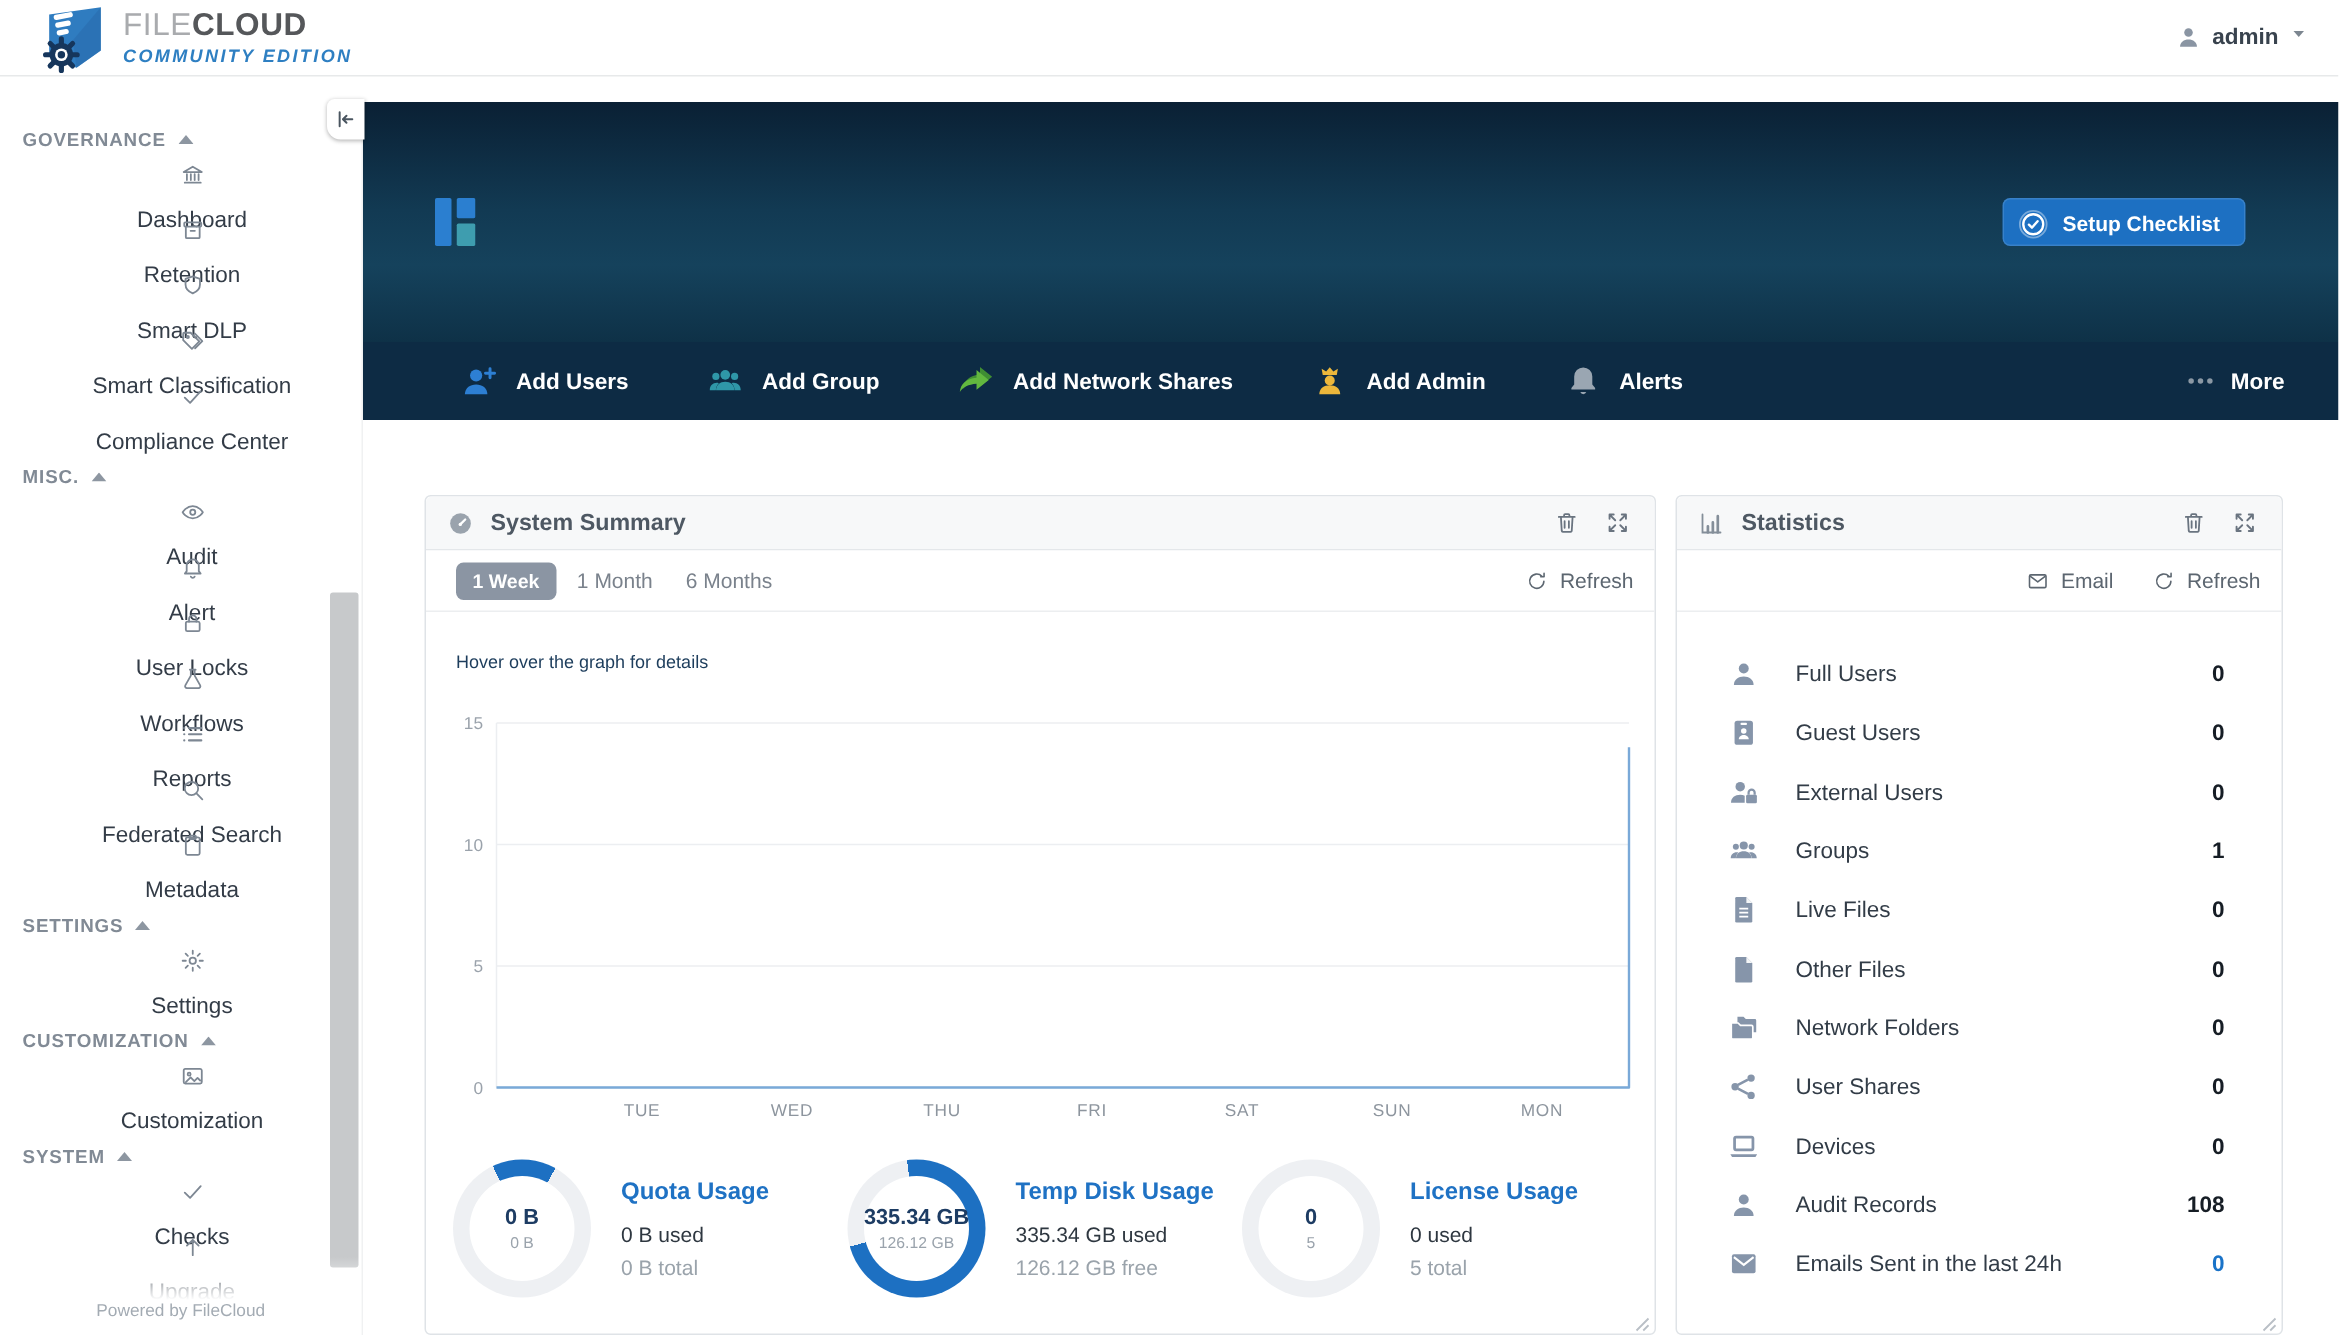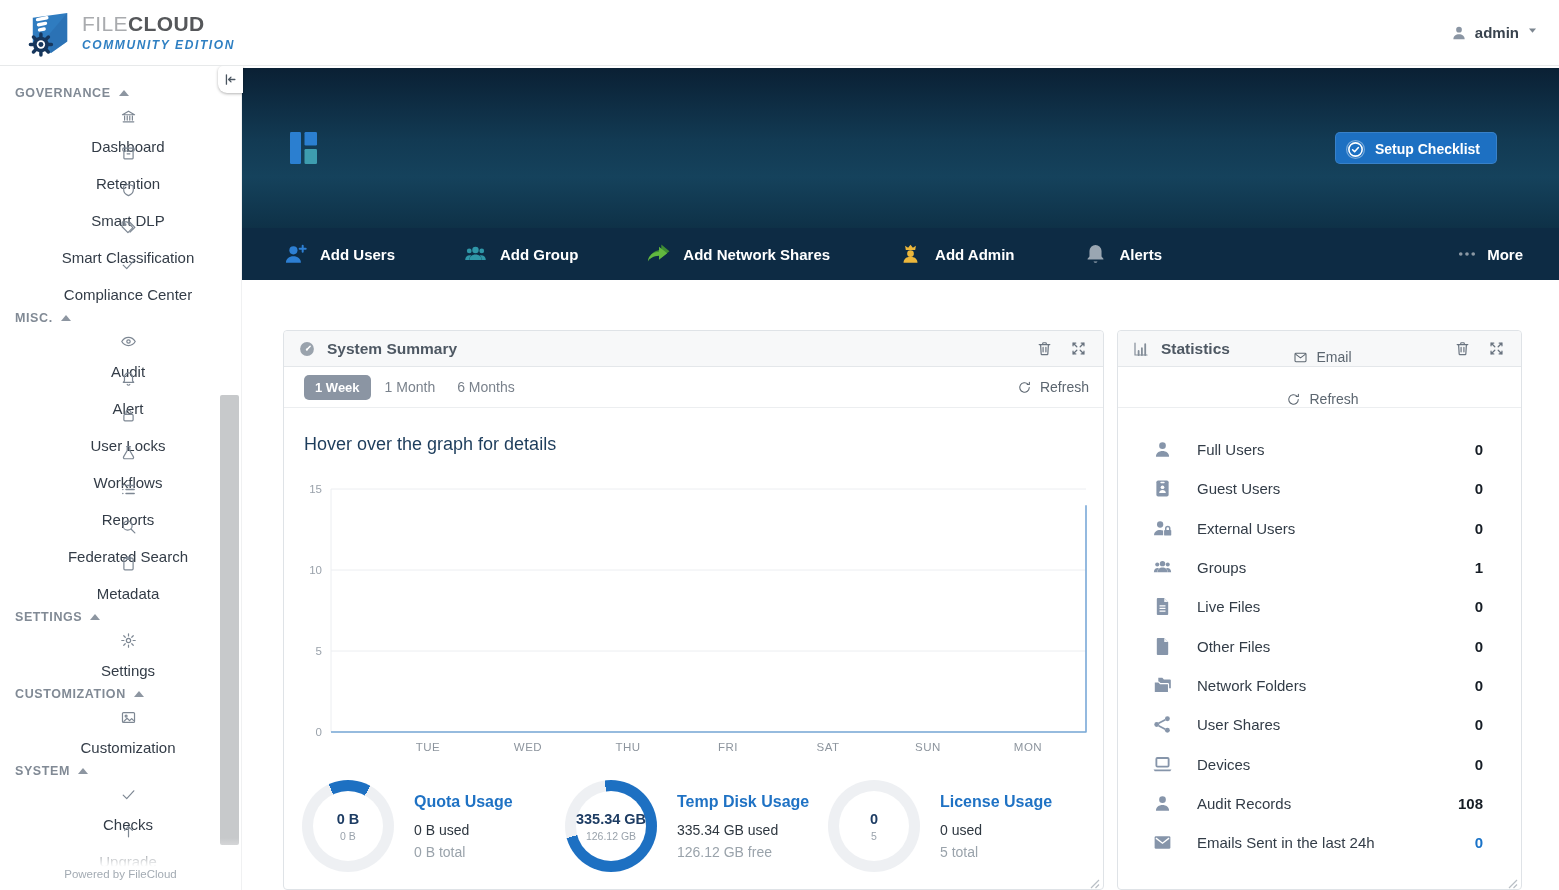--- a/index.html
+++ b/index.html
@@ -2,21 +2,21 @@
 <html><head>
 <meta charset="utf-8">
 <style>
   * { box-sizing: border-box; margin: 0; padding: 0; }
   html,body { width:1559px; height:890px; overflow:hidden; }
   body { font-family:"Liberation Sans","DejaVu Sans",sans-serif; background:#fff; position:relative; }
   .icon { display:inline-flex; align-items:center; justify-content:center; flex:none; }
   .icon svg { display:block; }
 
   
-  .topbar { position:absolute; top:0; left:0; width:1559px; height:66px; background:#fff;
+  .topbar { position:absolute; top:0; left:0; width:1559px; height:51px; background:#fff;
             border-bottom:1px solid #e7e9ea; display:flex; align-items:center;
             justify-content:space-between; padding:0 20px 0 28px; z-index:6; }
   .logo { display:flex; align-items:center; gap:10px; cursor:pointer; }
   .logo-mark svg { width:44px; height:48px; }
   .logo-line1 { font-size:21px; letter-spacing:.4px; line-height:1.05; }
   .logo-file { color:#a9abae; font-weight:400; }
   .logo-cloud { color:#55575a; font-weight:700; }
   .logo-edition { font-size:12px; font-weight:700; color:#2e7fc2; letter-spacing:1.6px; margin-top:2px;font-style:italic; }
   .userbox { display:flex; gap:7px; color:#39434e; font-weight:700; font-size:15px; cursor:pointer; }
   .userbox .icon { color:#8a95a3; }
@@ -50,21 +50,21 @@
   .collapse-tab svg { width:15px; height:15px; }
   .hero-inner { display:flex; align-items:center; height:100%; padding:0 62px 0 48px; }
   .hero-dash-icon svg { width:27px; height:32px; }
   .hero-title { color:#fff; font-size:31px; font-weight:600; margin-left:42px; letter-spacing:.2px; }
   .setup-btn { margin-left:auto; background:#1d70c2; color:#fff; font-weight:700; font-size:14px;
                height:32px; border:none; border-radius:5px; display:flex; align-items:center; gap:9px;
                padding:2px 17px 0 10px; cursor:pointer; font-family:inherit; box-shadow:0 0 0 1px rgba(255,255,255,.12) inset; }
   .setup-btn svg { width:21px; height:21px; }
 
   .actionbar { height:52px; background:#0d2b44; display:flex; align-items:center;
-               padding:0 36px 0 41px; gap:68px; }
+               padding:0 36px 0 65px; gap:52px; }
   .qa-item { display:flex; align-items:center; gap:12px; color:#fff; font-weight:700; font-size:15px; cursor:pointer; }
   .qa-item .icon svg { width:25px; height:25px; }
   .qa-more { margin-left:auto; display:flex; align-items:center; gap:10px; color:#fff;
              font-weight:700; font-size:15px; cursor:pointer; }
   .qa-more .icon { color:#8b98a4; }
   .qa-more .icon svg { width:20px; height:20px; }
 
   .content { position:relative; height:610px; background:#fff; }
   .panel { position:absolute; top:50px; background:#fff; border:1px solid #dfe3e7; border-radius:4px; }
   .panel-ss { left:41px; width:821px; height:560px; }
@@ -80,21 +80,21 @@
   .panel-toolbar { height:41px; display:flex; align-items:center; padding:0 14px 0 20px;
                    border-bottom:1px solid #eceef0; }
   .tab { border:none; background:transparent; font-family:inherit; cursor:pointer; }
   .tab-pill { background:#8b95a3; color:#fff; font-weight:700; font-size:13px; padding:5px 11px; border-radius:5px; }
   .tab-plain { color:#7a828c; font-size:14px; padding:5px 8px; }
   .tbar-btn { display:flex; align-items:center; gap:8px; color:#5c6670; font-size:14px;
               cursor:pointer; background:none; border:none; font-family:inherit; }
   .tbar-btn svg { width:15px; height:15px; }
   .ml-auto { margin-left:auto; }
 
-  .hint { margin:26px 0 0 20px; color:#1d3d5c; font-size:18px; }
+  .hint { margin:26px 0 0 20px; color:#1d3d5c; font-size:12px; }
   .chart-wrap { margin-top:4px; }
   .chart-wrap svg { display:block; }
 
   .gauges { display:flex; margin:21px 0 0 18px; }
   .gauge { width:263px; display:flex; gap:20px; align-items:center; }
   .donut { width:92px; height:92px; border-radius:50%; position:relative; flex:none; }
   .donut-hole { position:absolute; inset:11px; background:#fff; border-radius:50%;
                 display:flex; flex-direction:column; align-items:center; justify-content:center; }
   .donut-val { font-size:14.5px; font-weight:700; color:#1d3c63; white-space:nowrap; }
   .donut-sub { font-size:10.5px; color:#9aa3ac; margin-top:3px; white-space:nowrap; }
@@ -571,21 +571,21 @@
                 <path d="M4.5 6.5h15M9.5 6.5V4.9a1 1 0 011-1h3a1 1 0 011 1v1.6M6.5 6.5l.8 13.2a1 1 0 001 .9h7.4a1 1 0 001-.9l.8-13.2M10 10.5v6.2M14 10.5v6.2"></path>
               </svg>
             </span>
           <span class="icon" style="width: 17px; height: 17px;">
               <svg viewBox="0 0 24 24" fill="none" stroke="currentColor" stroke-width="1.8" stroke-linecap="round" stroke-linejoin="round">
                 <path d="M9.6 9.6L4.3 4.3m0 0v3.9m0-3.9h3.9M14.4 9.6l5.3-5.3m0 0v3.9m0-3.9h-3.9M14.4 14.4l5.3 5.3m0 0v-3.9m0 3.9h-3.9M9.6 14.4l-5.3 5.3m0 0v-3.9m0 3.9h3.9"></path>
               </svg>
             </span>
         </span>
       </div>
-      <div class="panel-toolbar" style="justify-content:flex-end;gap:26px;padding-right:14px;flex-direction:column;">
+      <div class="panel-toolbar" style="justify-content:flex-end;gap:26px;padding-right:14px;">
         <button class="tbar-btn">
           <span class="icon" style="width: 15px; height: 15px;">
               <svg viewBox="0 0 24 24" fill="none" stroke="currentColor" stroke-width="1.7" stroke-linecap="round" stroke-linejoin="round">
                 <rect x="3.2" y="5.2" width="17.6" height="13.6" rx="1.5"></rect>
                 <path d="M4.5 7l7.5 5.6L19.5 7"></path>
               </svg>
             </span>
           <span>Email</span>
         </button>
         <button class="tbar-btn">

